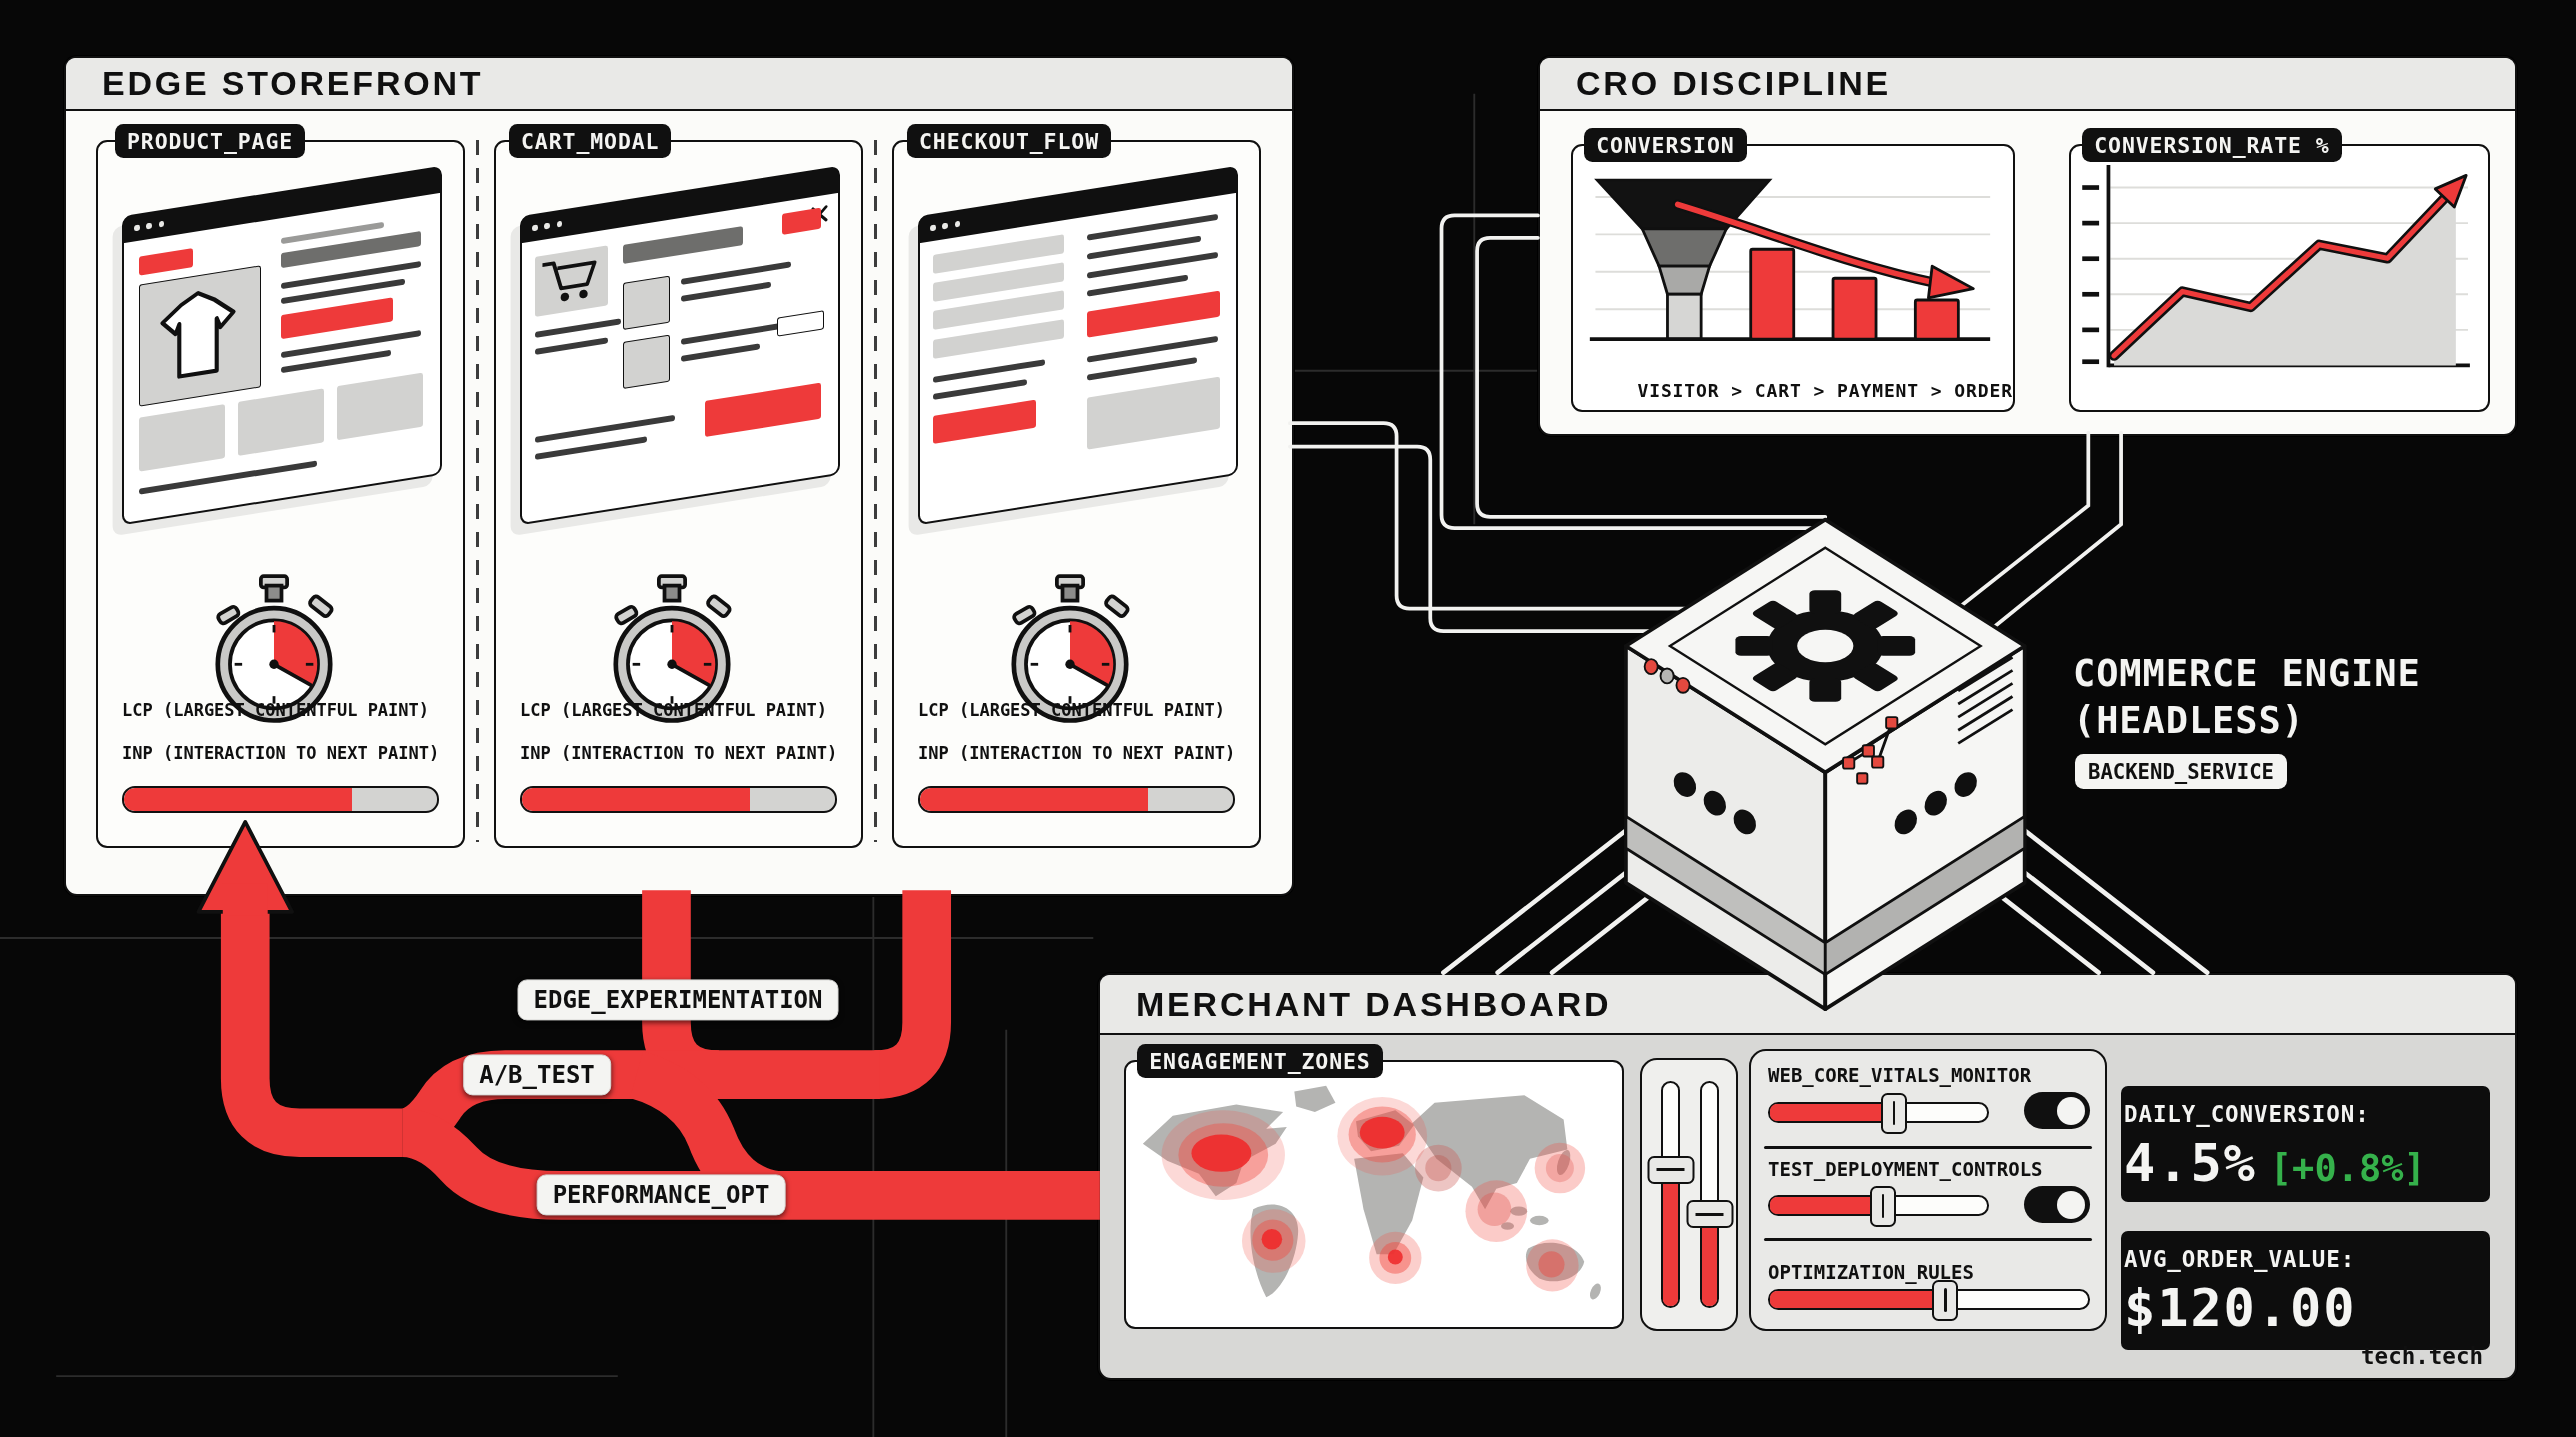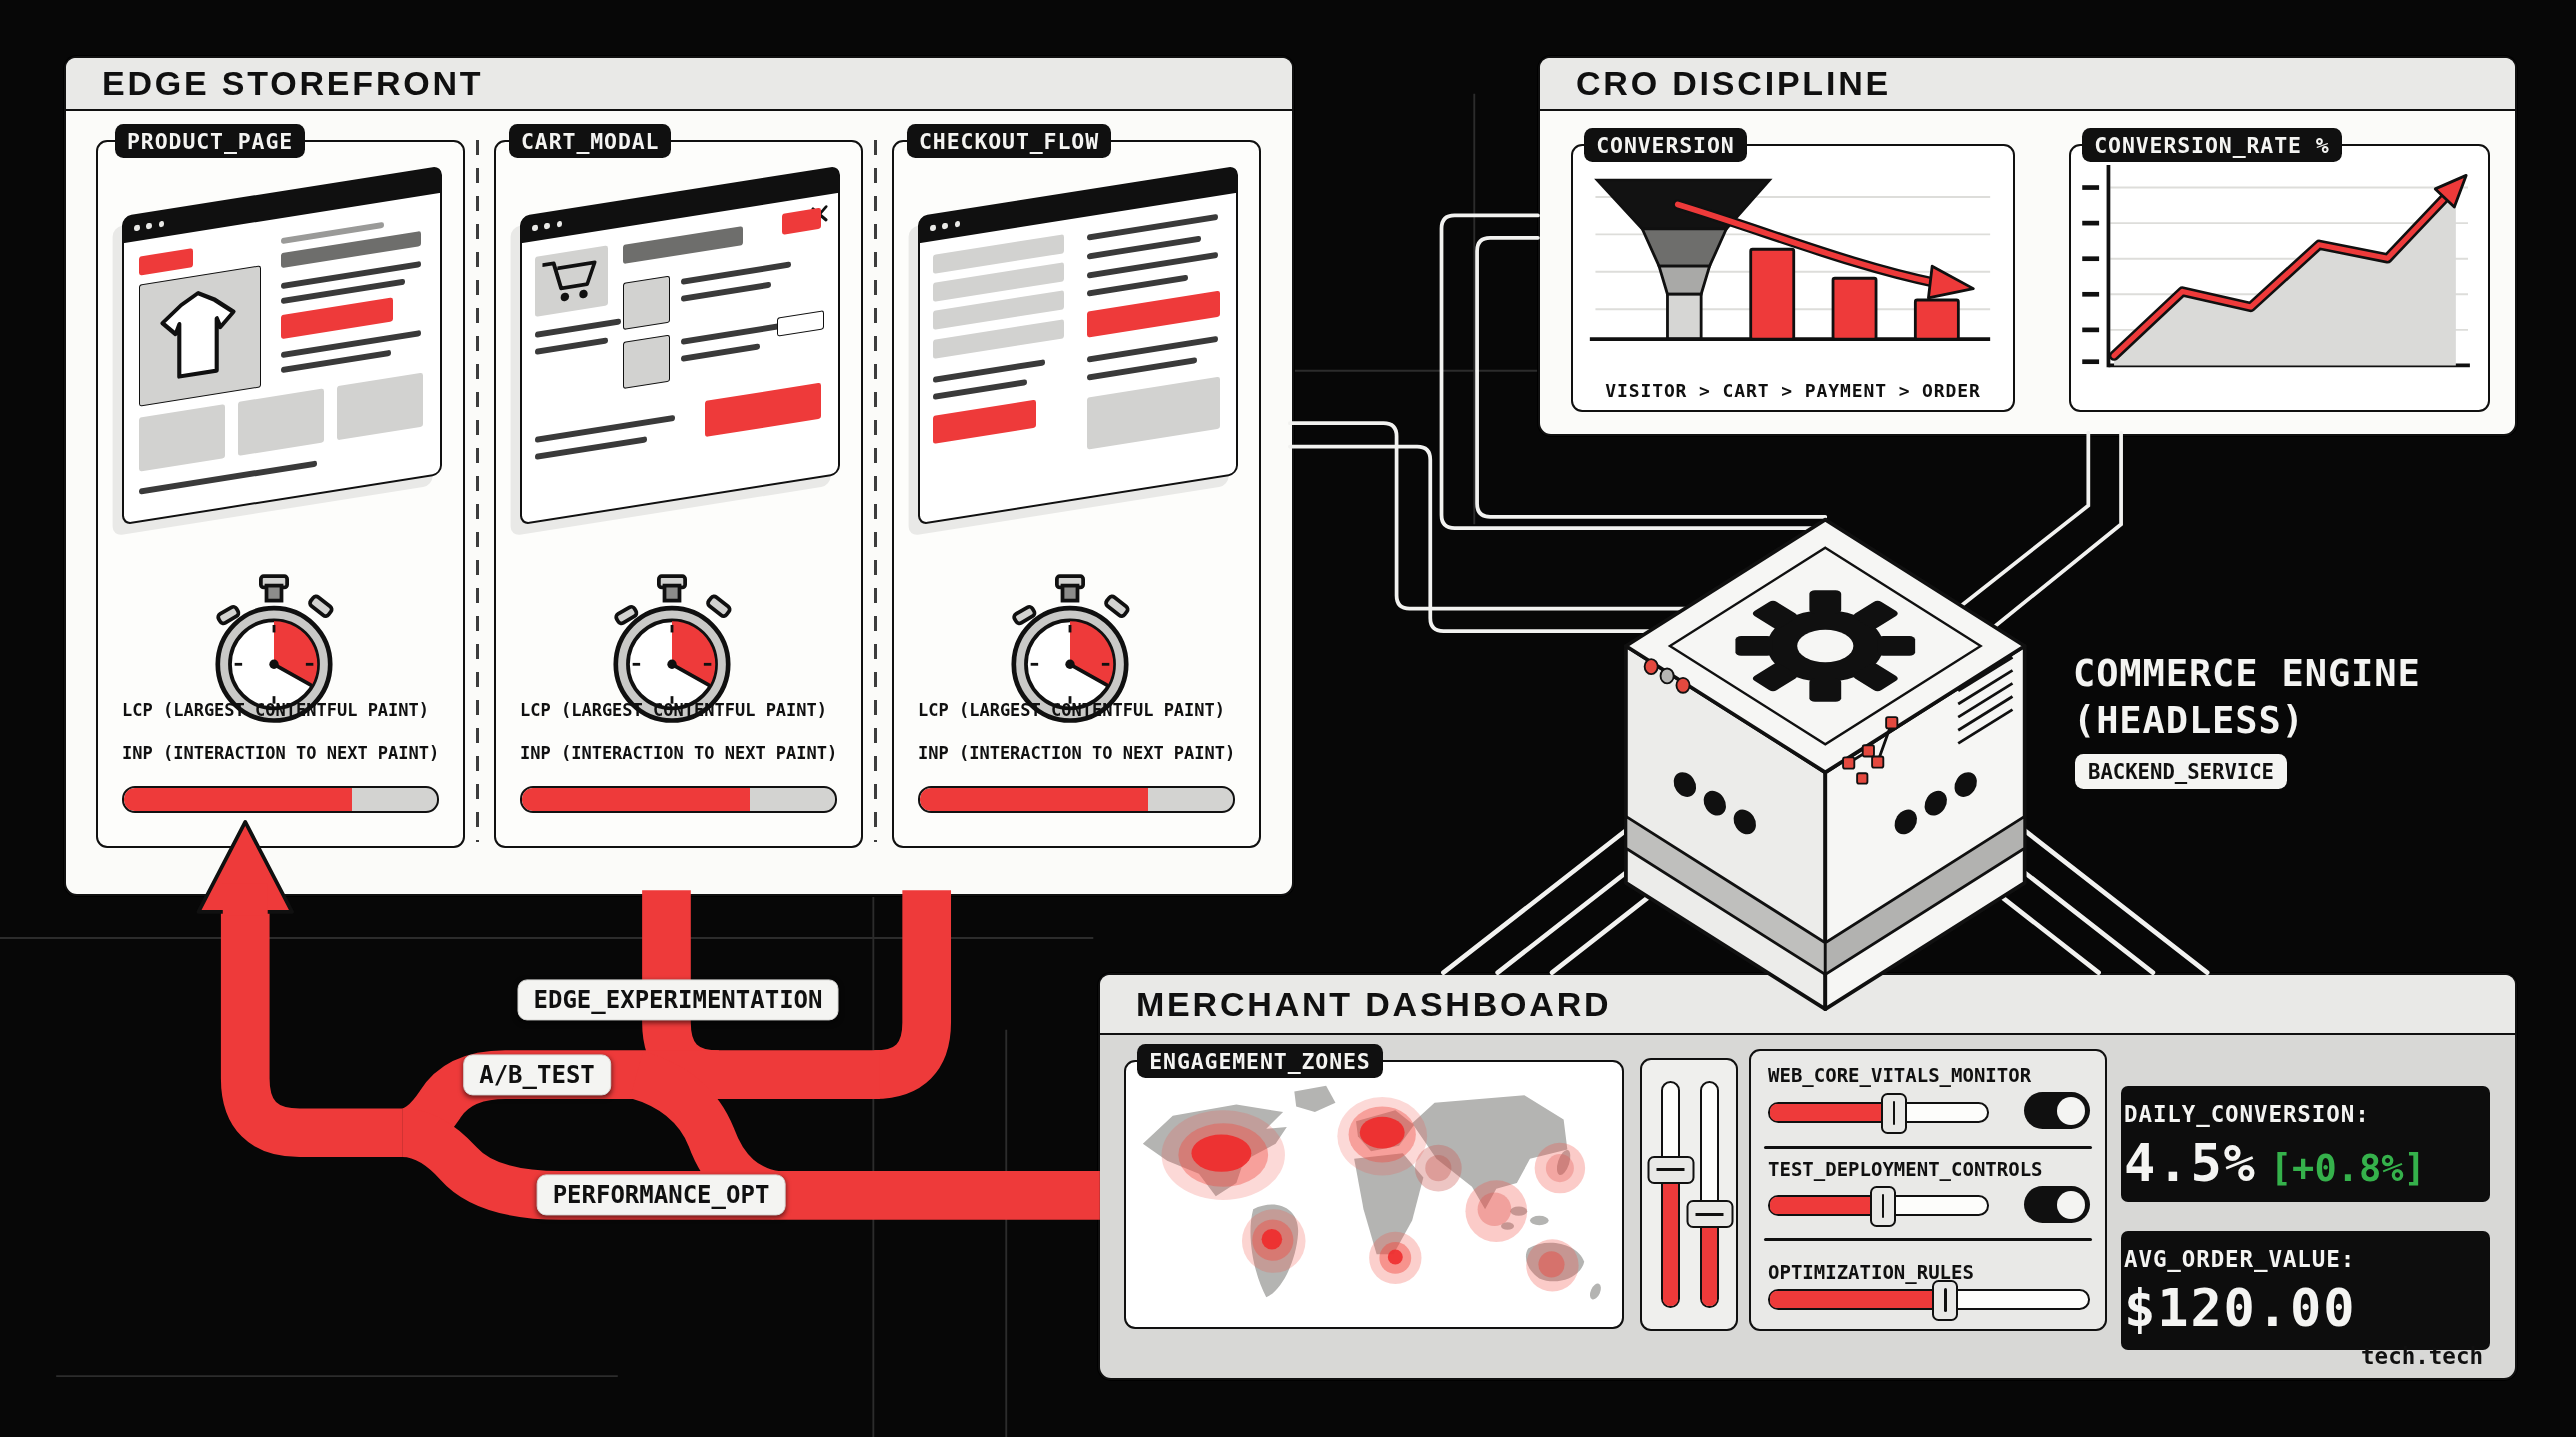--- a/index.html
+++ b/index.html
@@ -34,30 +34,30 @@
   .blk{position:absolute;background:#d2d2d0;border:1.9px solid #101010;border-radius:2.8px;}
   .blk.flat{border:none;}
   .blk.red{background:#ee3a3a;}
   .blk.darkgray{background:#6e6e6c;}
   .tline{position:absolute;height:5.6px;background:#3a3a3a;border-radius:2.8px;}
   .tline.light{background:#9a9a98;}
 
   .stopwatch{position:absolute;left:101px;top:423px;}
 
   
-  .funnel-caption{position:absolute;left:0;right:0;bottom:9.4px;text-align:center;font-size:18px;font-weight:bold;color:#101010;letter-spacing:0.9px;}
+  .funnel-caption{position:absolute;left:0;right:0;bottom:9.4px;text-align:right;font-size:18px;font-weight:bold;color:#101010;letter-spacing:0.9px;}
 
   
   .engine-title{position:absolute;left:2073px;top:650px;color:#f4f4f2;font-weight:bold;font-size:37px;line-height:47px;letter-spacing:0.9px;white-space:pre;}
   .engine-badge{position:absolute;left:2075px;top:754px;background:#f4f4f2;color:#101010;font-weight:bold;font-size:20.6px;padding:5.6px 13px;border-radius:8.4px;}
 
   
   #dashboard{background:#d8d8d6;}
   #dashboard .panel-header{height:58px;}
-  .dash-card{position:absolute;border:2.8px solid #101010;border-radius:11px;background:#efefed;}
+  .dash-card{position:absolute;border:2.8px solid #101010;border-radius:17px;background:#efefed;}
   .ctl-label{position:absolute;left:17px;font-size:19px;font-weight:bold;color:#101010;white-space:nowrap;}
   .hslider{position:absolute;height:17px;border:2.8px solid #101010;border-radius:10.3px;background:#fdfdfb;}
   .hslider-fill{position:absolute;left:0;top:0;bottom:0;background:#ee3a3a;border-radius:6.6px 0 0 6.6px;}
   .hslider-handle{position:absolute;top:-11.2px;width:22.5px;height:37px;background:#e8e8e6;border:2.8px solid #101010;border-radius:6.6px;transform:translateX(-13px);}
   .hslider-handle::after{content:"";position:absolute;left:50%;top:6.6px;bottom:6.6px;width:2.8px;margin-left:-1.4px;background:#101010;border-radius:1.9px;}
   .toggle{position:absolute;width:66px;height:37px;background:#101010;border-radius:20.6px;}
   .toggle::after{content:"";position:absolute;right:4.7px;top:4.7px;width:28px;height:28px;background:#f4f4f2;border-radius:50%;}
   .ctl-rule{position:absolute;left:13px;right:13px;height:2.8px;background:#101010;border-radius:1.9px;}
   .vtrack{position:absolute;top:20.6px;bottom:20.6px;width:15px;border:2.8px solid #101010;border-radius:9.4px;background:#fdfdfb;overflow:visible;}
   .vfill{position:absolute;left:0;right:0;bottom:0;background:#ee3a3a;border-radius:0 0 6.6px 6.6px;}

